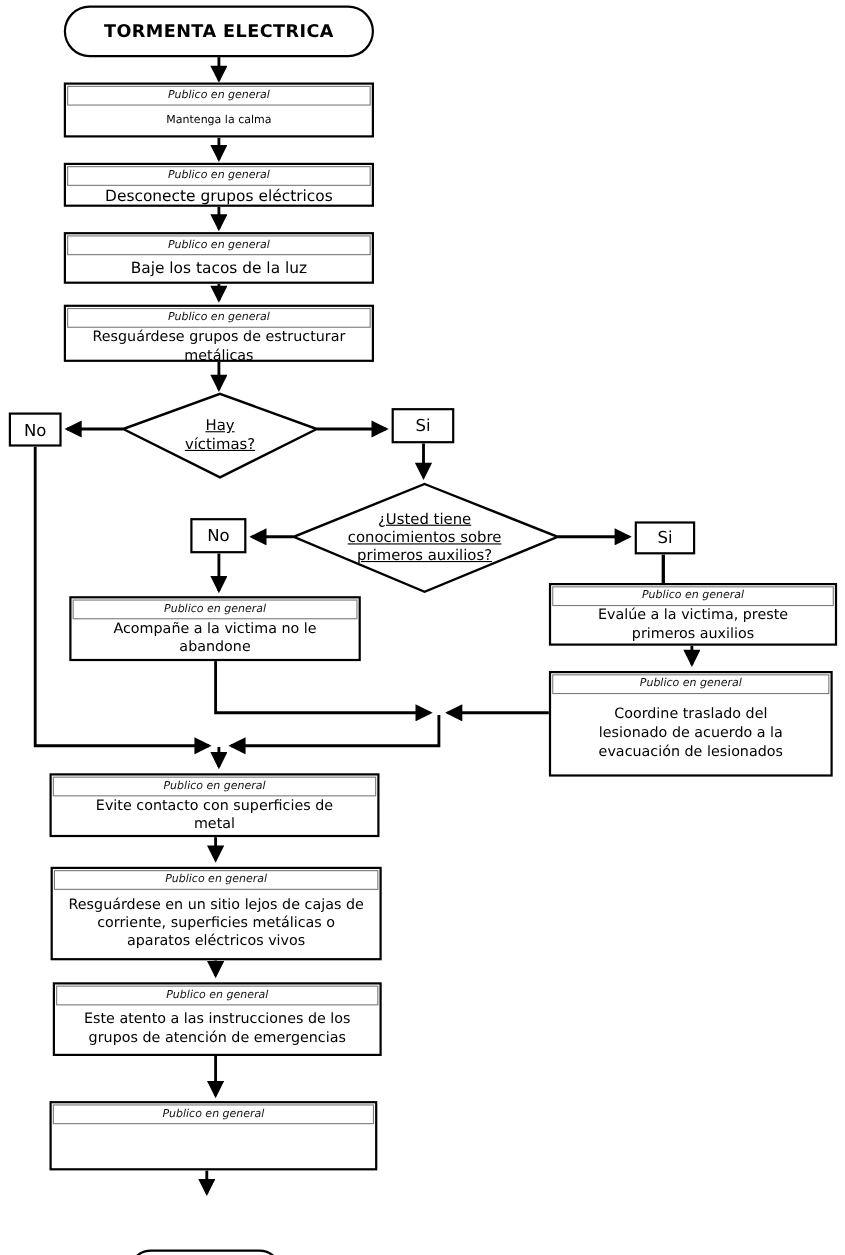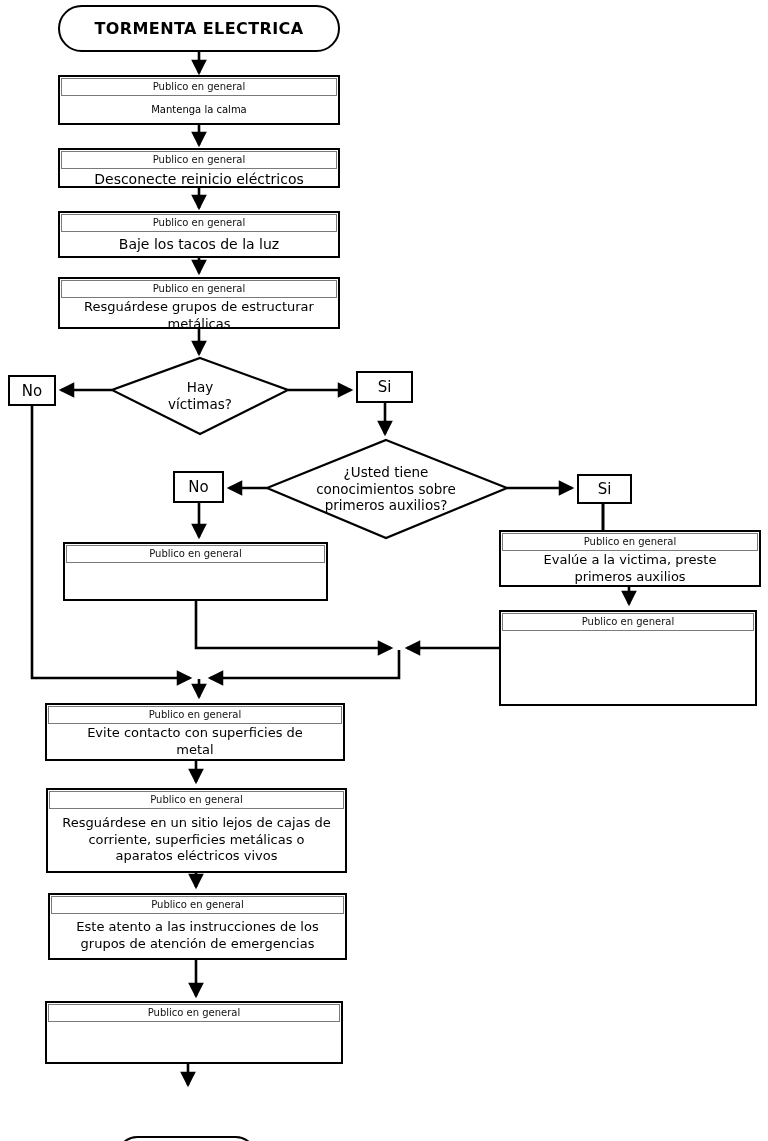--- a/index.html
+++ b/index.html
@@ -12,35 +12,35 @@
   .node{position:absolute;box-sizing:border-box;}
   .terminator{
     border:2.5px solid #000;border-radius:24px;background:#fff;
     display:flex;align-items:center;justify-content:center;
     font-size:16px;font-weight:600;letter-spacing:.4px;text-align:center;
   }
   .pbox{border:2px solid #000;background:#fff;display:flex;flex-direction:column;}
   .pbox-hdr{
     flex:0 0 16px;border:1px solid #7a7a7a;margin:1px 1px 0 1px;
     display:flex;align-items:center;justify-content:center;
-    font-size:10px;color:#111;line-height:1;
+    font-size:10px;color:#111;line-height:1;font-style:italic;
   }
   .pbox-body{
     flex:1 1 auto;display:flex;align-items:center;justify-content:center;
     text-align:center;font-size:13px;line-height:1.3;white-space:pre-line;
     padding:1px 2px;
   }
   .yn{
     border:2px solid #000;background:#fff;
     display:flex;align-items:center;justify-content:center;
     font-size:15px;
   }
   .dlabel{
     position:absolute;display:flex;align-items:center;justify-content:center;
-    text-align:center;font-size:13.5px;line-height:1.25;white-space:pre-line;
+    text-align:center;font-size:13.5px;line-height:1.25;white-space:pre-line;text-decoration:underline;
   }
 </style>
 </head>
 <body>
 
 <div id="stage">
 
   <svg id="connectors" viewBox="0 0 768 1141" xmlns="http://www.w3.org/2000/svg">
     <defs>
       <marker id="arrowhead" viewBox="0 0 10 10" refX="8.5" refY="5" markerWidth="6.5" markerHeight="6" orient="auto-start-reverse">
@@ -79,21 +79,21 @@
     <span>TORMENTA ELECTRICA</span>
   </div>
 
   <div class="node pbox" style="left:58px;top:75px;width:282px;height:50px;">
     <div class="pbox-hdr">Publico en general</div>
     <div class="pbox-body" style="font-size:10px;">Mantenga la calma</div>
   </div>
 
   <div class="node pbox" style="left:58px;top:148px;width:282px;height:40px;">
     <div class="pbox-hdr">Publico en general</div>
-    <div class="pbox-body" style="font-size:14px;">Desconecte reinicio eléctricos</div>
+    <div class="pbox-body" style="font-size:14px;">Desconecte grupos eléctricos</div>
   </div>
 
   <div class="node pbox" style="left:58px;top:211px;width:282px;height:47px;">
     <div class="pbox-hdr">Publico en general</div>
     <div class="pbox-body" style="font-size:14px;">Baje los tacos de la luz</div>
   </div>
 
   <div class="node pbox" style="left:58px;top:277px;width:282px;height:52px;">
     <div class="pbox-hdr">Publico en general</div>
     <div class="pbox-body">Resguárdese grupos de estructurar
@@ -116,30 +116,35 @@
 
   <div class="node yn" style="left:173px;top:471px;width:51px;height:32px;">
     <span>No</span>
   </div>
   <div class="node yn" style="left:577px;top:474px;width:55px;height:30px;">
     <span>Si</span>
   </div>
 
   <div class="node pbox" style="left:63px;top:542px;width:265px;height:59px;">
     <div class="pbox-hdr">Publico en general</div>
+    <div class="pbox-body">Acompañe a la victima no le
+abandone</div>
   </div>
 
   <div class="node pbox" style="left:499px;top:530px;width:262px;height:57px;">
     <div class="pbox-hdr">Publico en general</div>
     <div class="pbox-body">Evalúe a la victima, preste
 primeros auxilios</div>
   </div>
 
   <div class="node pbox" style="left:499px;top:610px;width:258px;height:96px;">
     <div class="pbox-hdr">Publico en general</div>
+    <div class="pbox-body">Coordine traslado del
+lesionado de acuerdo a la
+evacuación de lesionados</div>
   </div>
 
   <div class="node pbox" style="left:45px;top:703px;width:300px;height:58px;">
     <div class="pbox-hdr">Publico en general</div>
     <div class="pbox-body">Evite contacto con superficies de
 metal</div>
   </div>
 
   <div class="node pbox" style="left:46px;top:788px;width:301px;height:85px;">
     <div class="pbox-hdr">Publico en general</div>

